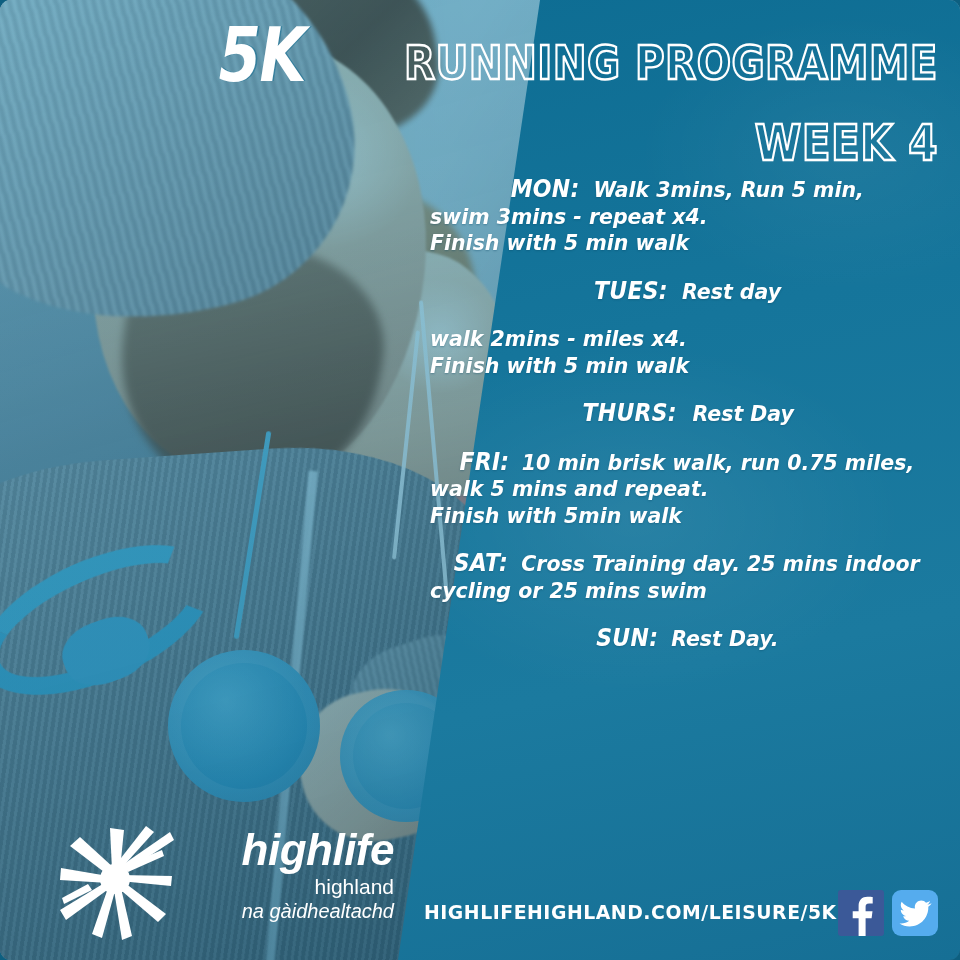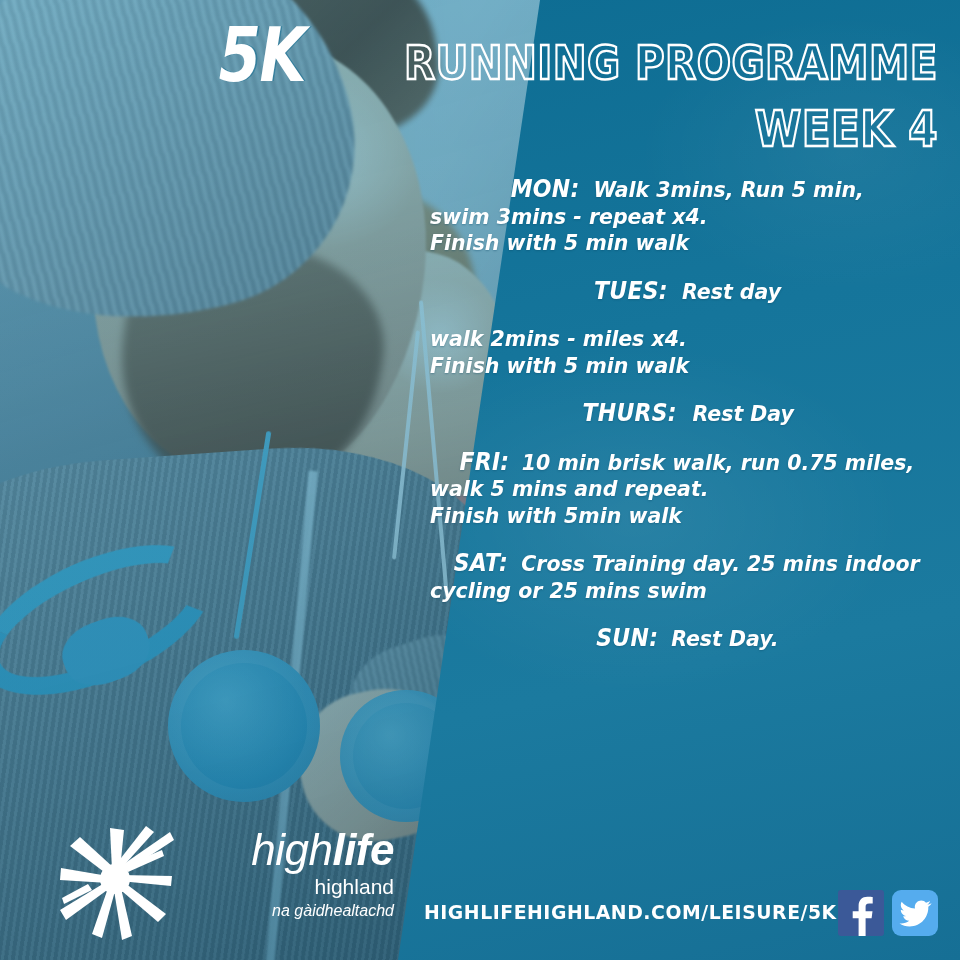--- a/index.html
+++ b/index.html
@@ -1,20 +1,21 @@
 <!DOCTYPE html>
 <html><head>
 <meta charset="utf-8">
 <style>
   html,body{margin:0;padding:0;background:#0d5f80;}
   *{box-sizing:border-box;}
   #poster{
     position:relative;width:960px;height:960px;overflow:hidden;
     font-family:"Liberation Sans", sans-serif;
     background:#0f6d93;
+    border-radius:11px;
   }
 
   
   .photo{position:absolute;inset:0;overflow:hidden;}
   .photo-base{
     position:absolute;inset:0;
     background:
       radial-gradient(ellipse 38% 30% at 16% 84%, rgba(120,150,160,.55), rgba(0,0,0,0) 70%),
       radial-gradient(ellipse 30% 26% at 40% 26%, rgba(228,208,190,.62), rgba(0,0,0,0) 72%),
       linear-gradient(160deg,#9fb8c2 0%,#7fa3b2 28%,#5d8c9e 52%,#4b7f93 74%,#3c6e84 100%);
@@ -186,21 +187,21 @@
   .t-rest, .t-week{
     display:inline-block;
     font-family:"DejaVu Sans", sans-serif;
     font-weight:700;font-size:47px;letter-spacing:.5px;line-height:1.0;
     color:transparent;
     -webkit-text-stroke:2.4px #ffffff;
     transform:scaleX(.86);transform-origin:right bottom;
     margin-left:8px;
   }
   .t-week{margin-top:10px;font-size:49px;}
-  .week-row{display:block;text-align:right;margin-top:6px;white-space:nowrap;}
+  .week-row{display:block;text-align:right;margin-top:20px;white-space:nowrap;}
 
   
   .schedule{position:absolute;left:430px;top:176px;width:510px;}
   .day{margin-bottom:21px;}
   .day .ln{
     color:#ffffff;font-size:20.5px;line-height:26.5px;white-space:nowrap;
     font-style:italic;font-weight:700;
     font-family:"DejaVu Sans", sans-serif;
     text-shadow:0 1px 2px rgba(9,70,96,.35);
   }
@@ -211,24 +212,24 @@
     font-family:"DejaVu Sans", sans-serif;
     display:inline-block;transform:scaleX(.88);transform-origin:center;
     margin-right:2px;
   }
 
   
   .logo{position:absolute;left:58px;top:820px;width:330px;height:125px;}
   .logo-mark{position:absolute;left:0;top:4px;width:116px;height:116px;}
   .logo-text{position:absolute;left:126px;top:8px;width:210px;text-align:right;color:#fff;}
   .lt-main{font-size:44px;line-height:44px;font-style:italic;letter-spacing:-.5px;white-space:nowrap;}
-  .lt-main .lt-light{font-weight:400;}
+  .lt-main .lt-light{font-weight:700;}
   .lt-main .lt-bold{font-weight:700;margin-top:36px;}
   .lt-sub{font-size:21px;line-height:25px;font-weight:400;margin-top:2px;white-space:nowrap;}
-  .lt-sub2{font-size:16px;line-height:24px;font-style:italic;font-weight:400;white-space:nowrap;}
+  .lt-sub2{font-size:20px;line-height:24px;font-style:italic;font-weight:400;white-space:nowrap;}
 
   
   .url{
     position:absolute;left:424px;top:900px;
     color:#fff;font-weight:700;font-size:20px;letter-spacing:.6px;
     font-family:"DejaVu Sans", sans-serif;white-space:nowrap;
     transform:scaleX(.94);transform-origin:left center;
   }
   .social{position:absolute;left:838px;top:890px;display:flex;gap:8px;}
   .sq{width:46px;height:46px;display:flex;align-items:center;justify-content:center;}

